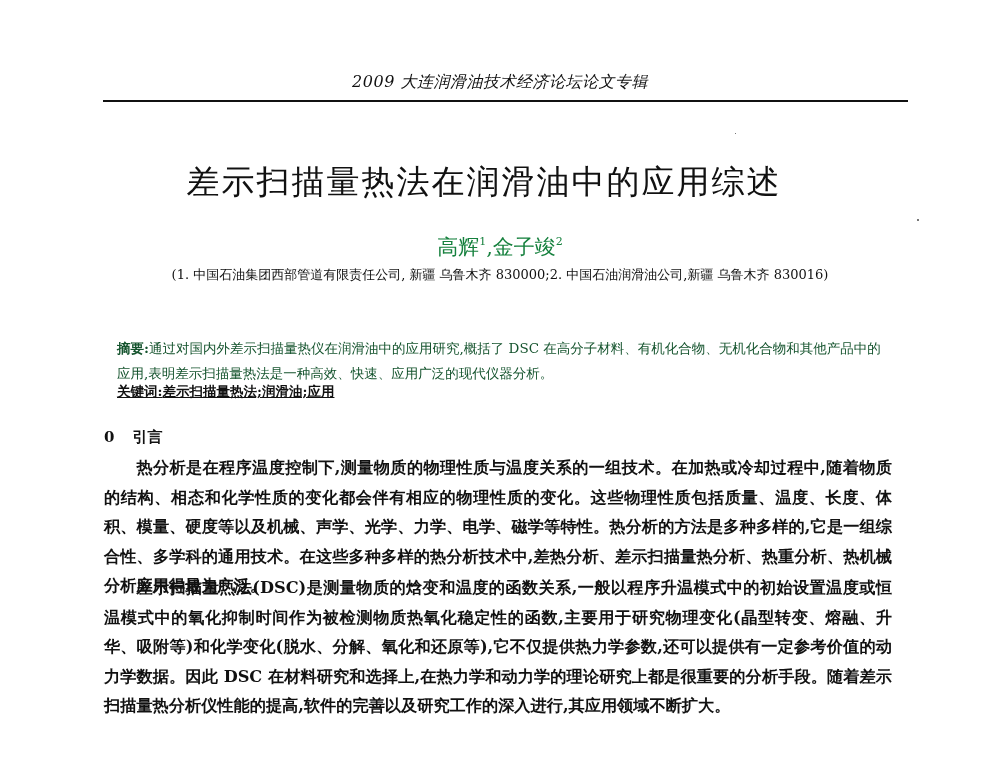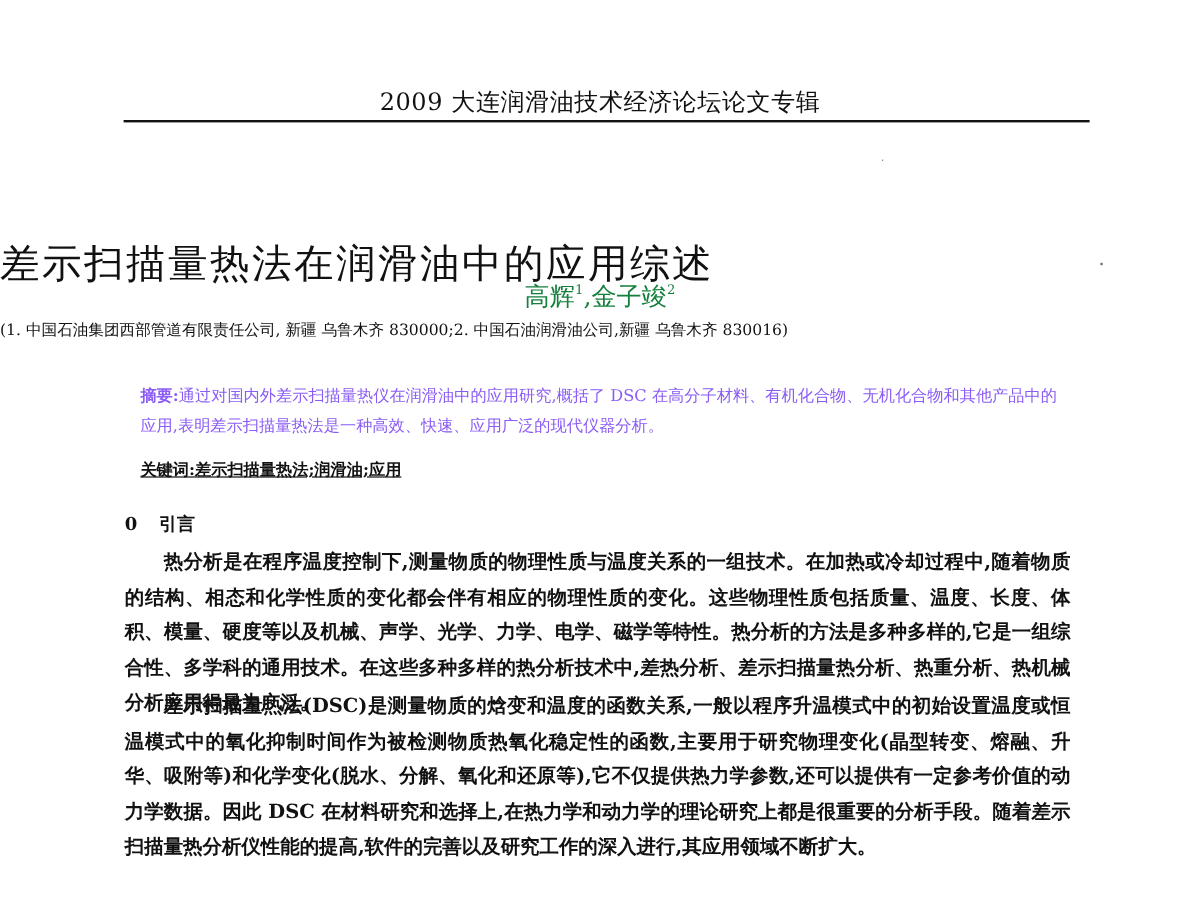--- a/index.html
+++ b/index.html
@@ -4,44 +4,45 @@
   <style>
     html, body { margin: 0; padding: 0; }
     body {
       width: 1000px; height: 760px; overflow: hidden;
       background: #ffffff; color: #111;
       font-family: "DejaVu Serif", "Liberation Serif", serif;
       position: relative;
     }
     .running-header {
       position: absolute; left: 0; top: 72px; width: 1000px;
-      text-align: center; font-size: 20px; letter-spacing: 0.5px;
+      text-align: center; font-size: 16px; letter-spacing: 0.5px;
       color: #111;
+      font-style: italic;
     }
     .header-rule {
       position: absolute; left: 103px; top: 100px; width: 805px; height: 2px;
       background: #111;
     }
     .title {
       position: absolute; left: 0; top: 160px; width: 968px;
-      text-align: left; font-family: "DejaVu Sans", "Liberation Sans", sans-serif;
-      font-size: 33px; font-weight: normal; letter-spacing: 2px; color: #111; margin-top: 38px;
+      text-align: center; font-family: "DejaVu Sans", "Liberation Sans", sans-serif;
+      font-size: 33px; font-weight: normal; letter-spacing: 2px; color: #111;
     }
     .authors {
       position: absolute; left: 0; top: 233px; width: 1000px;
       text-align: center; font-size: 21px; color: #15803d;
     }
     .authors sup { font-size: 11px; vertical-align: 9px; }
     .affiliation {
       position: absolute; left: 0; top: 266px; width: 1000px;
-      font-size: 13px; color: #111;
+      text-align: center; font-size: 13px; color: #111;
     }
     .abstract {
-      position: absolute; left: 117px; top: 318px; width: 770px;
-      font-size: 13.5px; line-height: 25px; color: #8b5cf6;
+      position: absolute; left: 117px; top: 336px; width: 770px;
+      font-size: 13.5px; line-height: 25px; color: #14532d;
     }
     .abstract .label, .keywords .label { font-weight: bold; }
     .keywords {
       position: absolute; left: 117px; top: 383px; width: 770px;
       font-size: 13.5px; font-weight: bold; color: #111; text-decoration: underline;
     }
     .section-heading {
       position: absolute; left: 104px; top: 428px;
       font-size: 15px; font-weight: bold; color: #111; text-align: right;
     }

